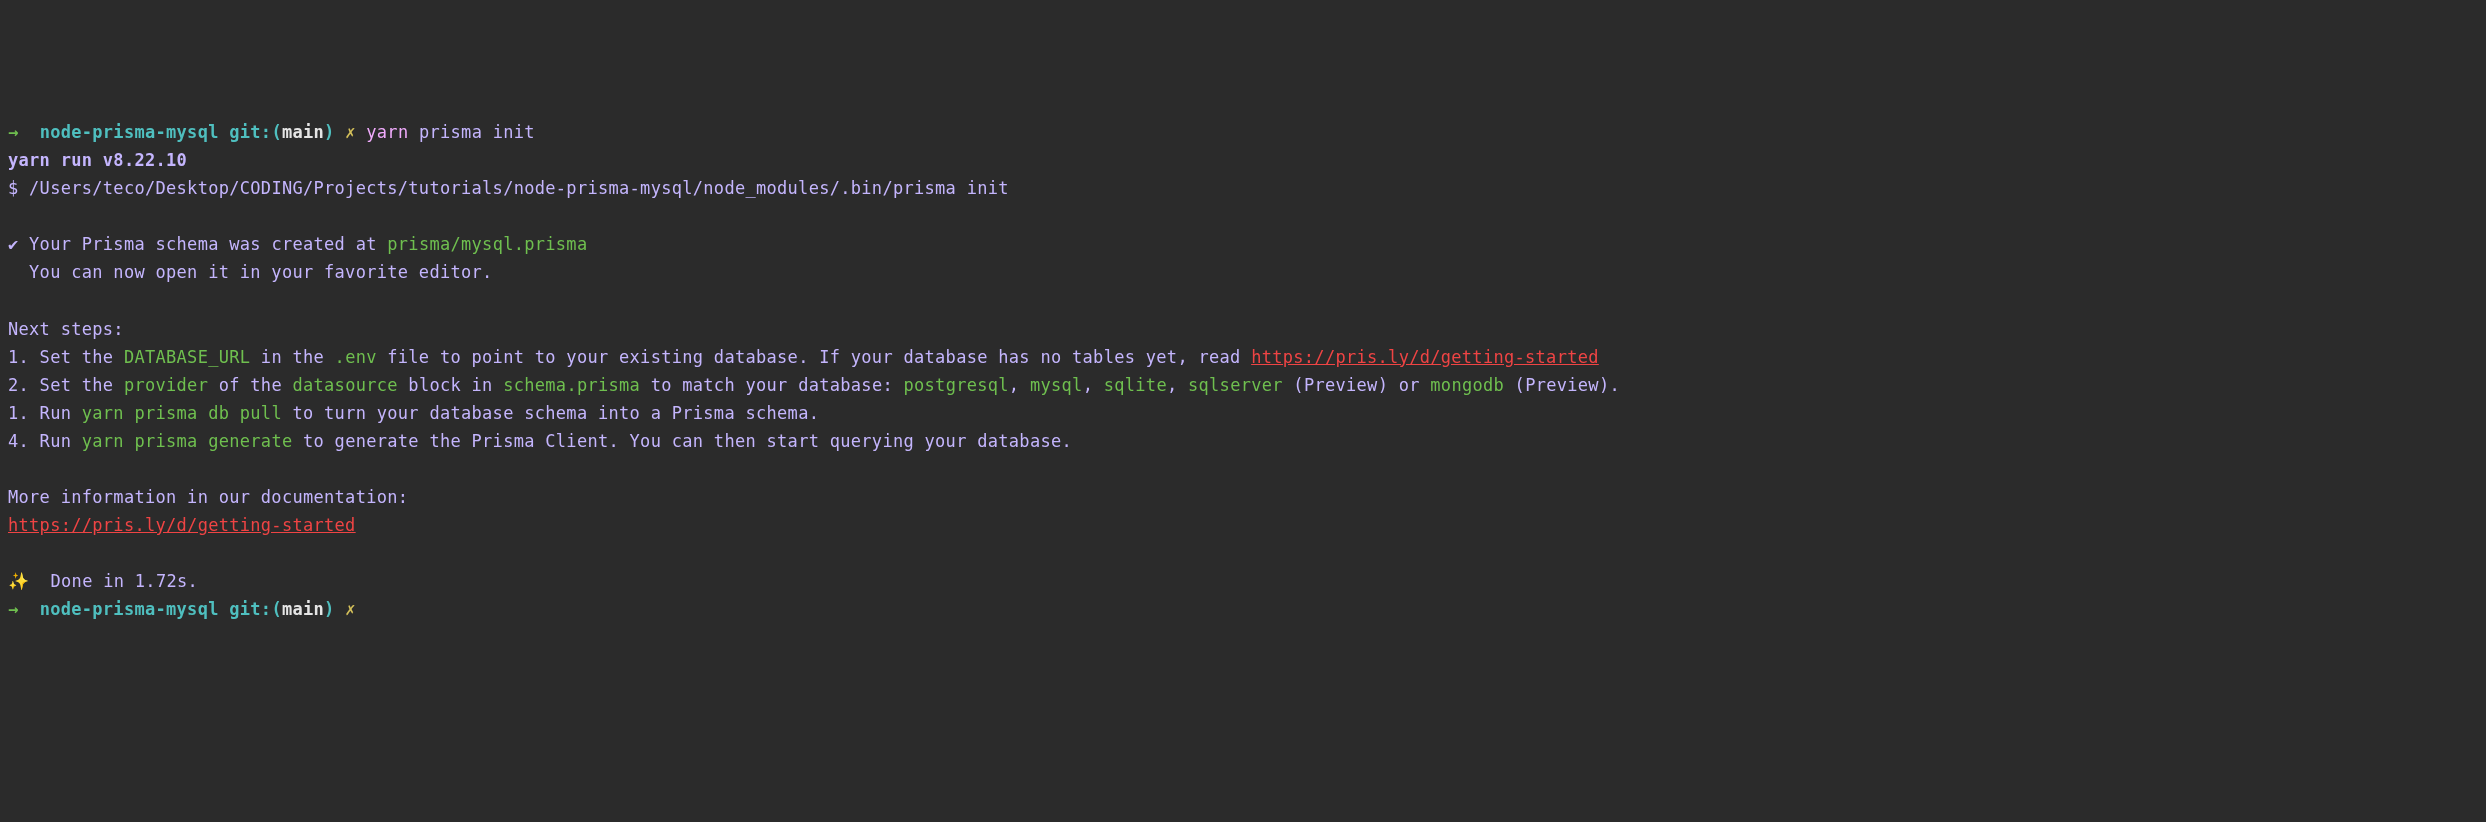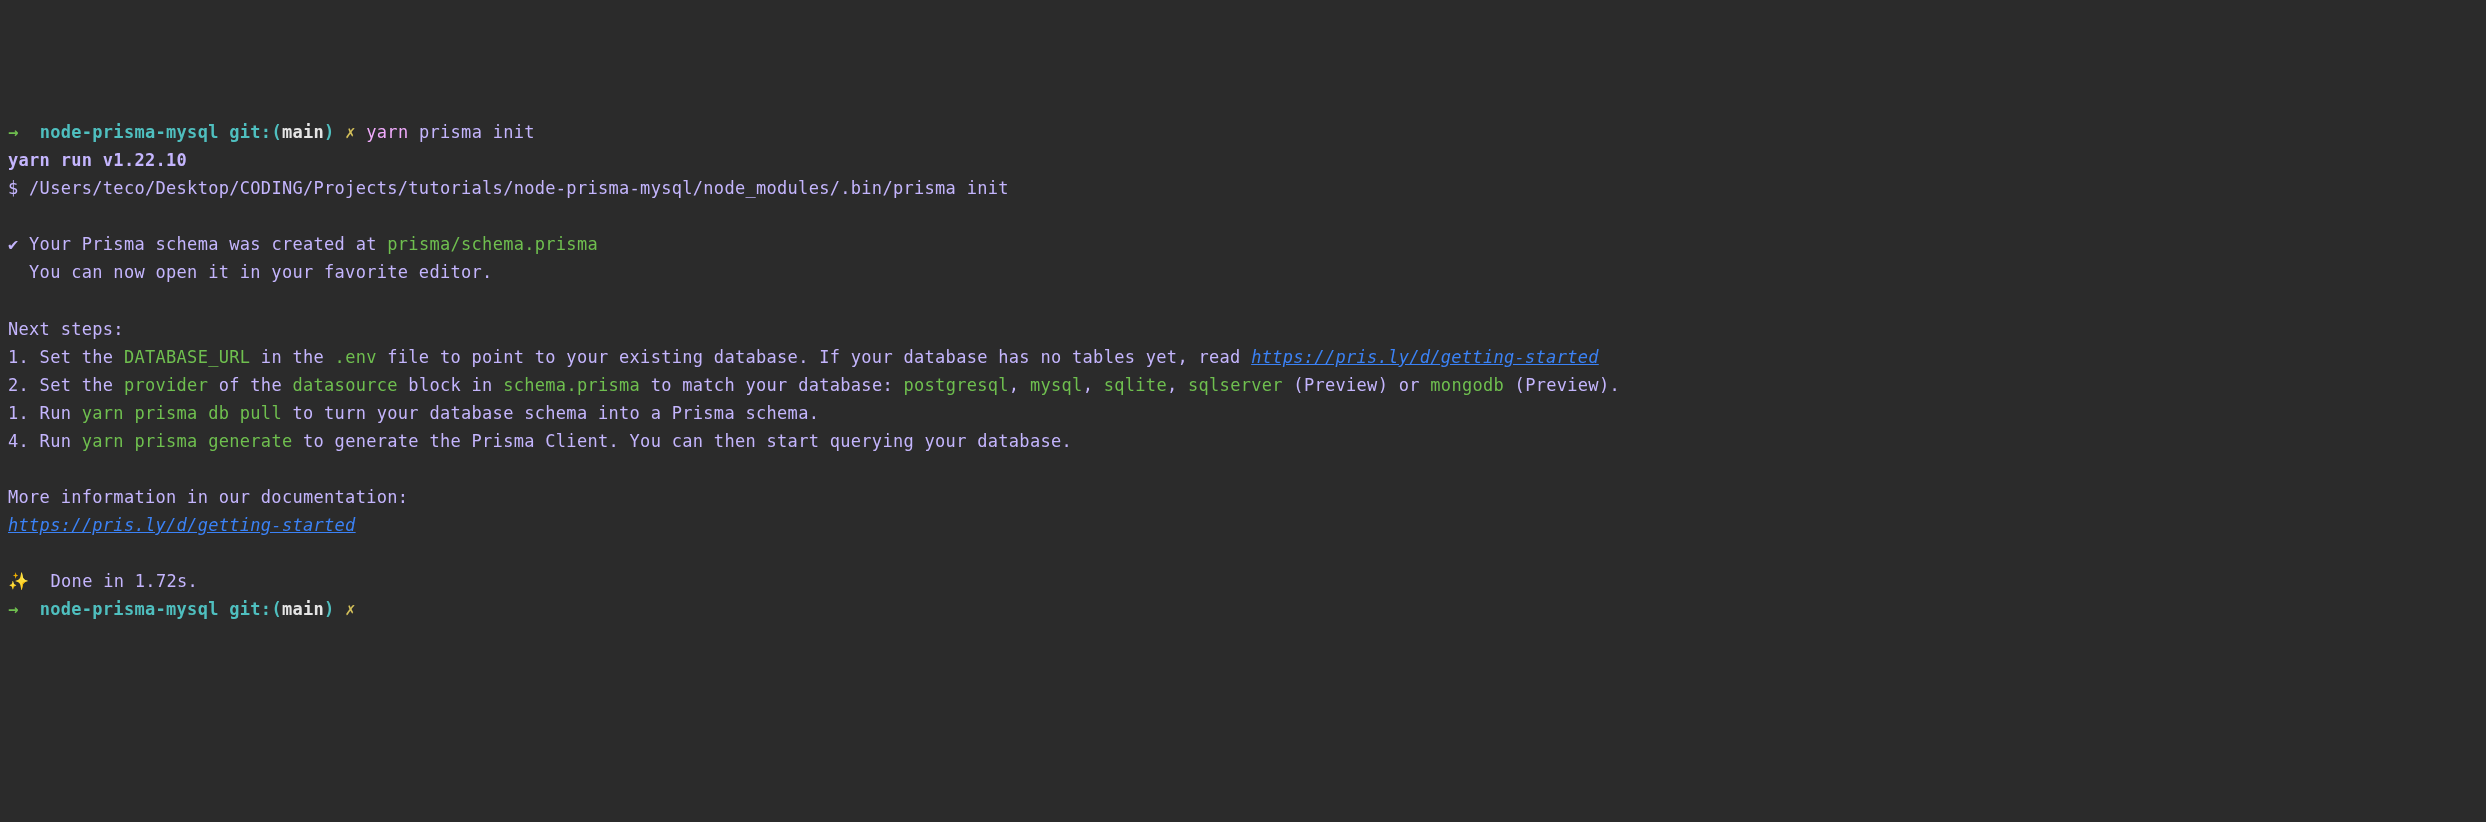--- a/index.html
+++ b/index.html
@@ -15,35 +15,35 @@
       line-height: 1.65;
       padding: 6px 8px;
       white-space: pre;
       letter-spacing: 0.3px;
     }
     .green { color: #6fbf4f; }
     .teal { color: #4fbfbf; margin-top: 24px; }
     .red { color: #e5e5e5; }
     .yellow { color: #d4c05a; }
     .gray { color: #f0abfc; }
-    .blue-link { color: #3b82f6; text-decoration: underline; font-style: italic; }
+    .blue-link { color: #ef4444; text-decoration: underline; }
     .bold { font-weight: bold; }
     .white { color: #c4b5fd; }
     .seg { display: inline; }
   </style>
 </head>
 <body>
 
 
 
 <div><span class="seg green bold">→</span><span class="seg">  </span><span class="seg teal bold">node-prisma-mysql</span><span class="seg"> </span><span class="seg teal bold">git:(</span><span class="seg red bold">main</span><span class="seg teal bold">)</span><span class="seg"> </span><span class="seg yellow bold">✗</span><span class="seg gray"> </span><span class="seg gray">yarn</span><span class="seg"> </span><span class="seg white">prisma init</span>
-<span class="seg bold white">yarn run v1.22.10</span>
+<span class="seg bold white">yarn run v8.22.10</span>
 <span class="seg white">$ </span><span class="seg white">/Users/teco/Desktop/CODING/Projects/tutorials/node-prisma-mysql/node_modules/.bin/prisma init</span>
 
-<span class="seg white">✔</span><span class="seg white"> Your Prisma schema was created at </span><span class="seg green">prisma/schema.prisma</span>
+<span class="seg white">✔</span><span class="seg white"> Your Prisma schema was created at </span><span class="seg green">prisma/mysql.prisma</span>
 <span class="seg white">  You can now open it in your favorite editor.</span>
 
 <span class="seg white">Next steps:</span>
 <span class="seg white">1. Set the </span><span class="seg green">DATABASE_URL</span><span class="seg white"> in the </span><span class="seg green">.env</span><span class="seg white"> file to point to your existing database. If your database has no tables yet, read </span><span class="seg blue-link">https://pris.ly/d/getting-started</span>
 <span class="seg white">2. Set the </span><span class="seg green">provider</span><span class="seg white"> of the </span><span class="seg green">datasource</span><span class="seg white"> block in </span><span class="seg green">schema.prisma</span><span class="seg white"> to match your database: </span><span class="seg green">postgresql</span><span class="seg white">, </span><span class="seg green">mysql</span><span class="seg white">, </span><span class="seg green">sqlite</span><span class="seg white">, </span><span class="seg green">sqlserver</span><span class="seg white"> (Preview) or </span><span class="seg green">mongodb</span><span class="seg white"> (Preview).</span>
 <span class="seg white">1. Run </span><span class="seg green">yarn prisma db pull</span><span class="seg white"> to turn your database schema into a Prisma schema.</span>
 <span class="seg white">4. Run </span><span class="seg green">yarn prisma generate</span><span class="seg white"> to generate the Prisma Client. You can then start querying your database.</span>
 
 <span class="seg white">More information in our documentation:</span>
 <span class="seg blue-link">https://pris.ly/d/getting-started</span>

